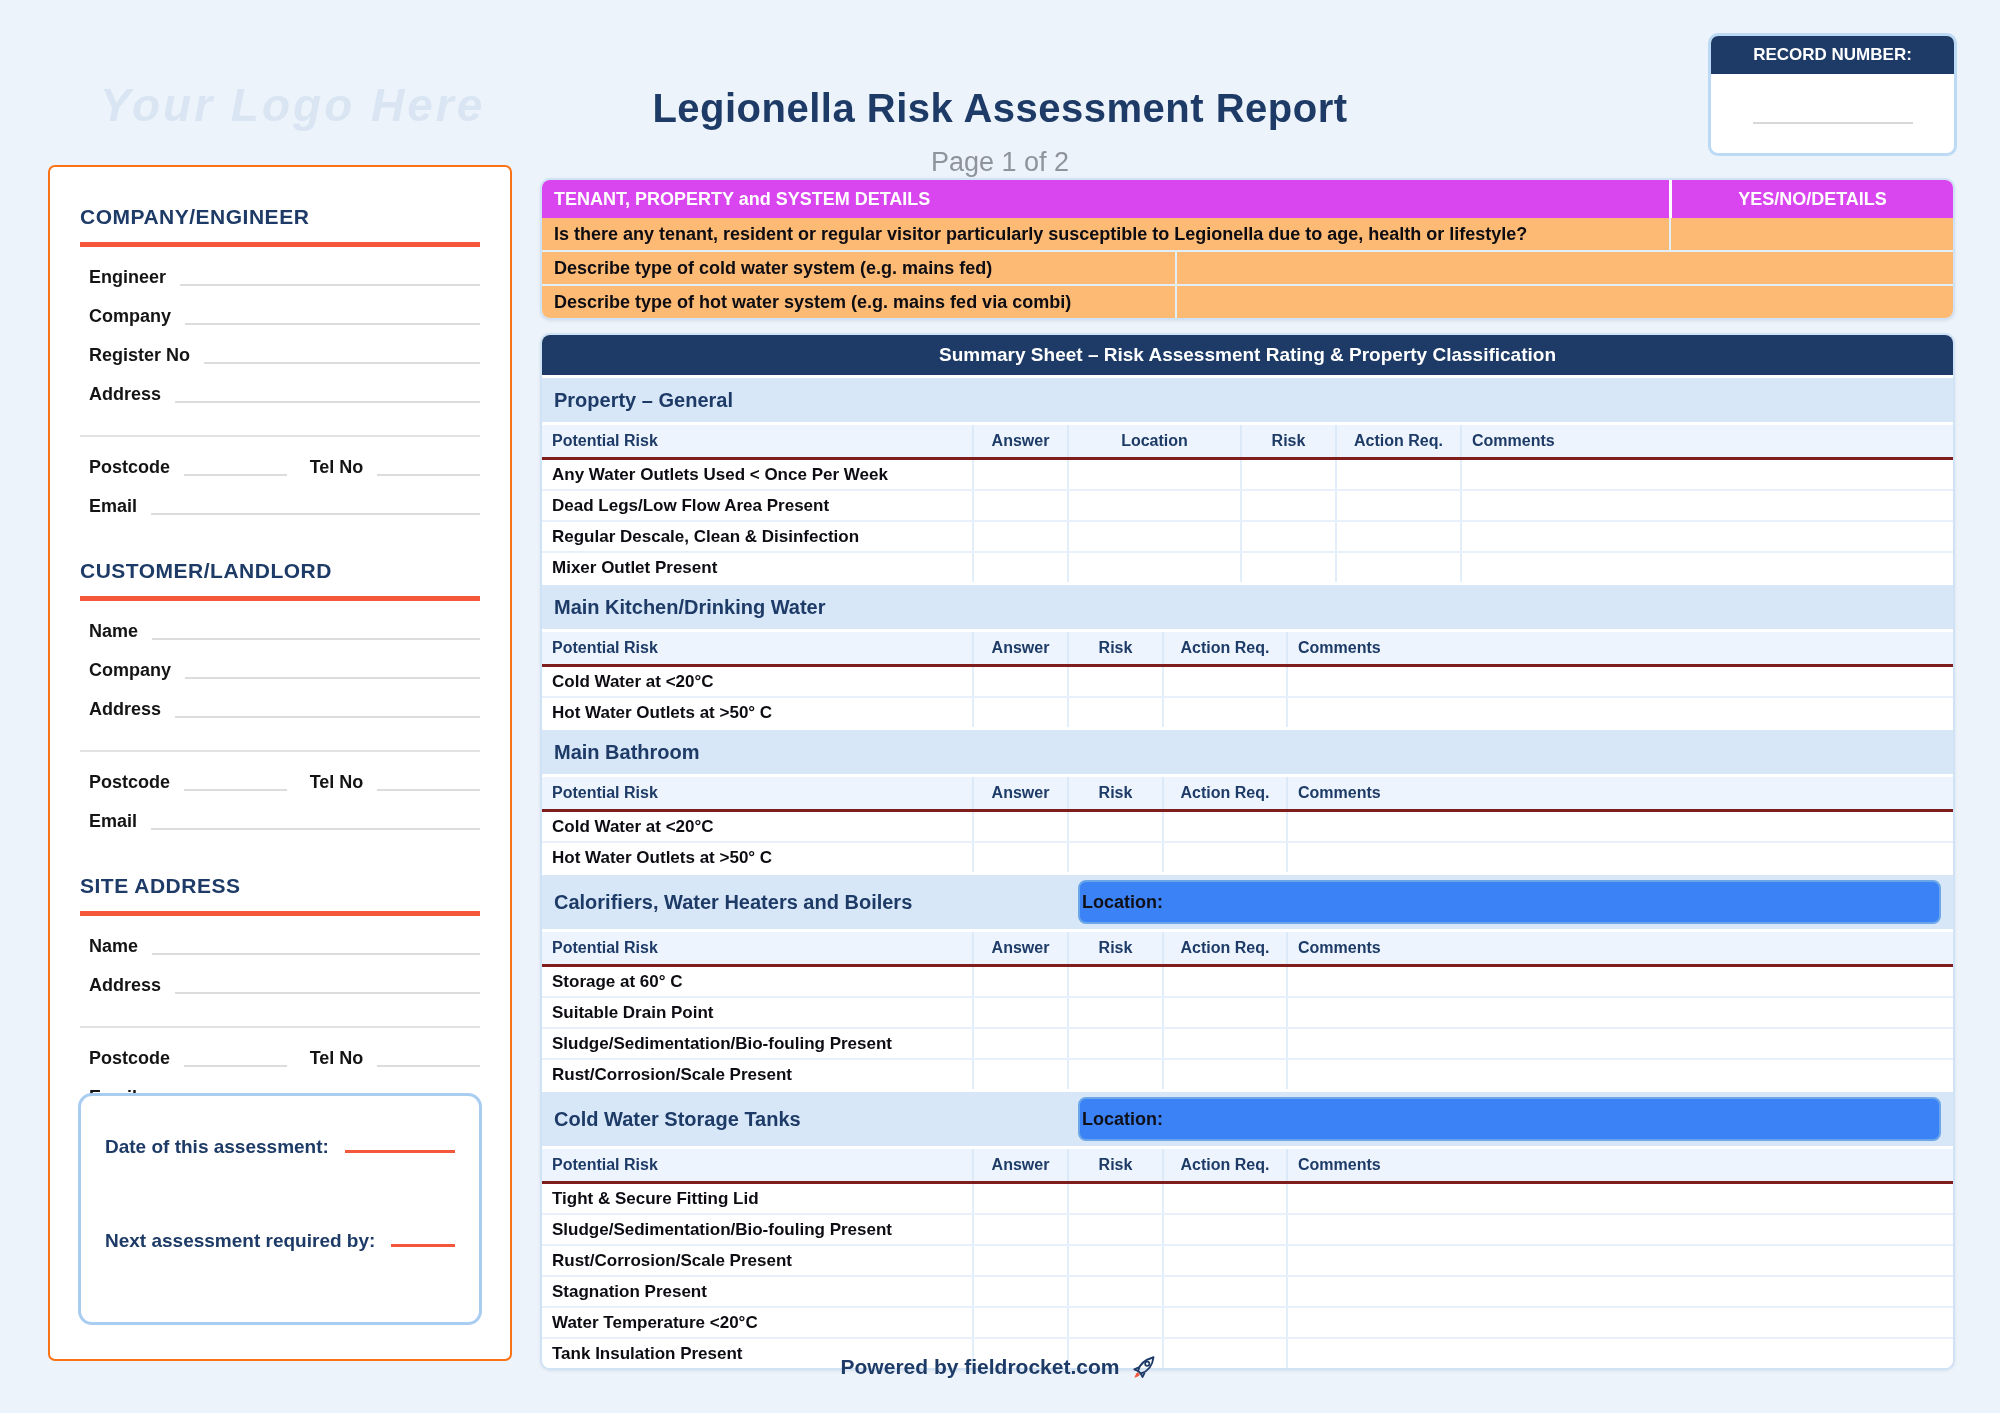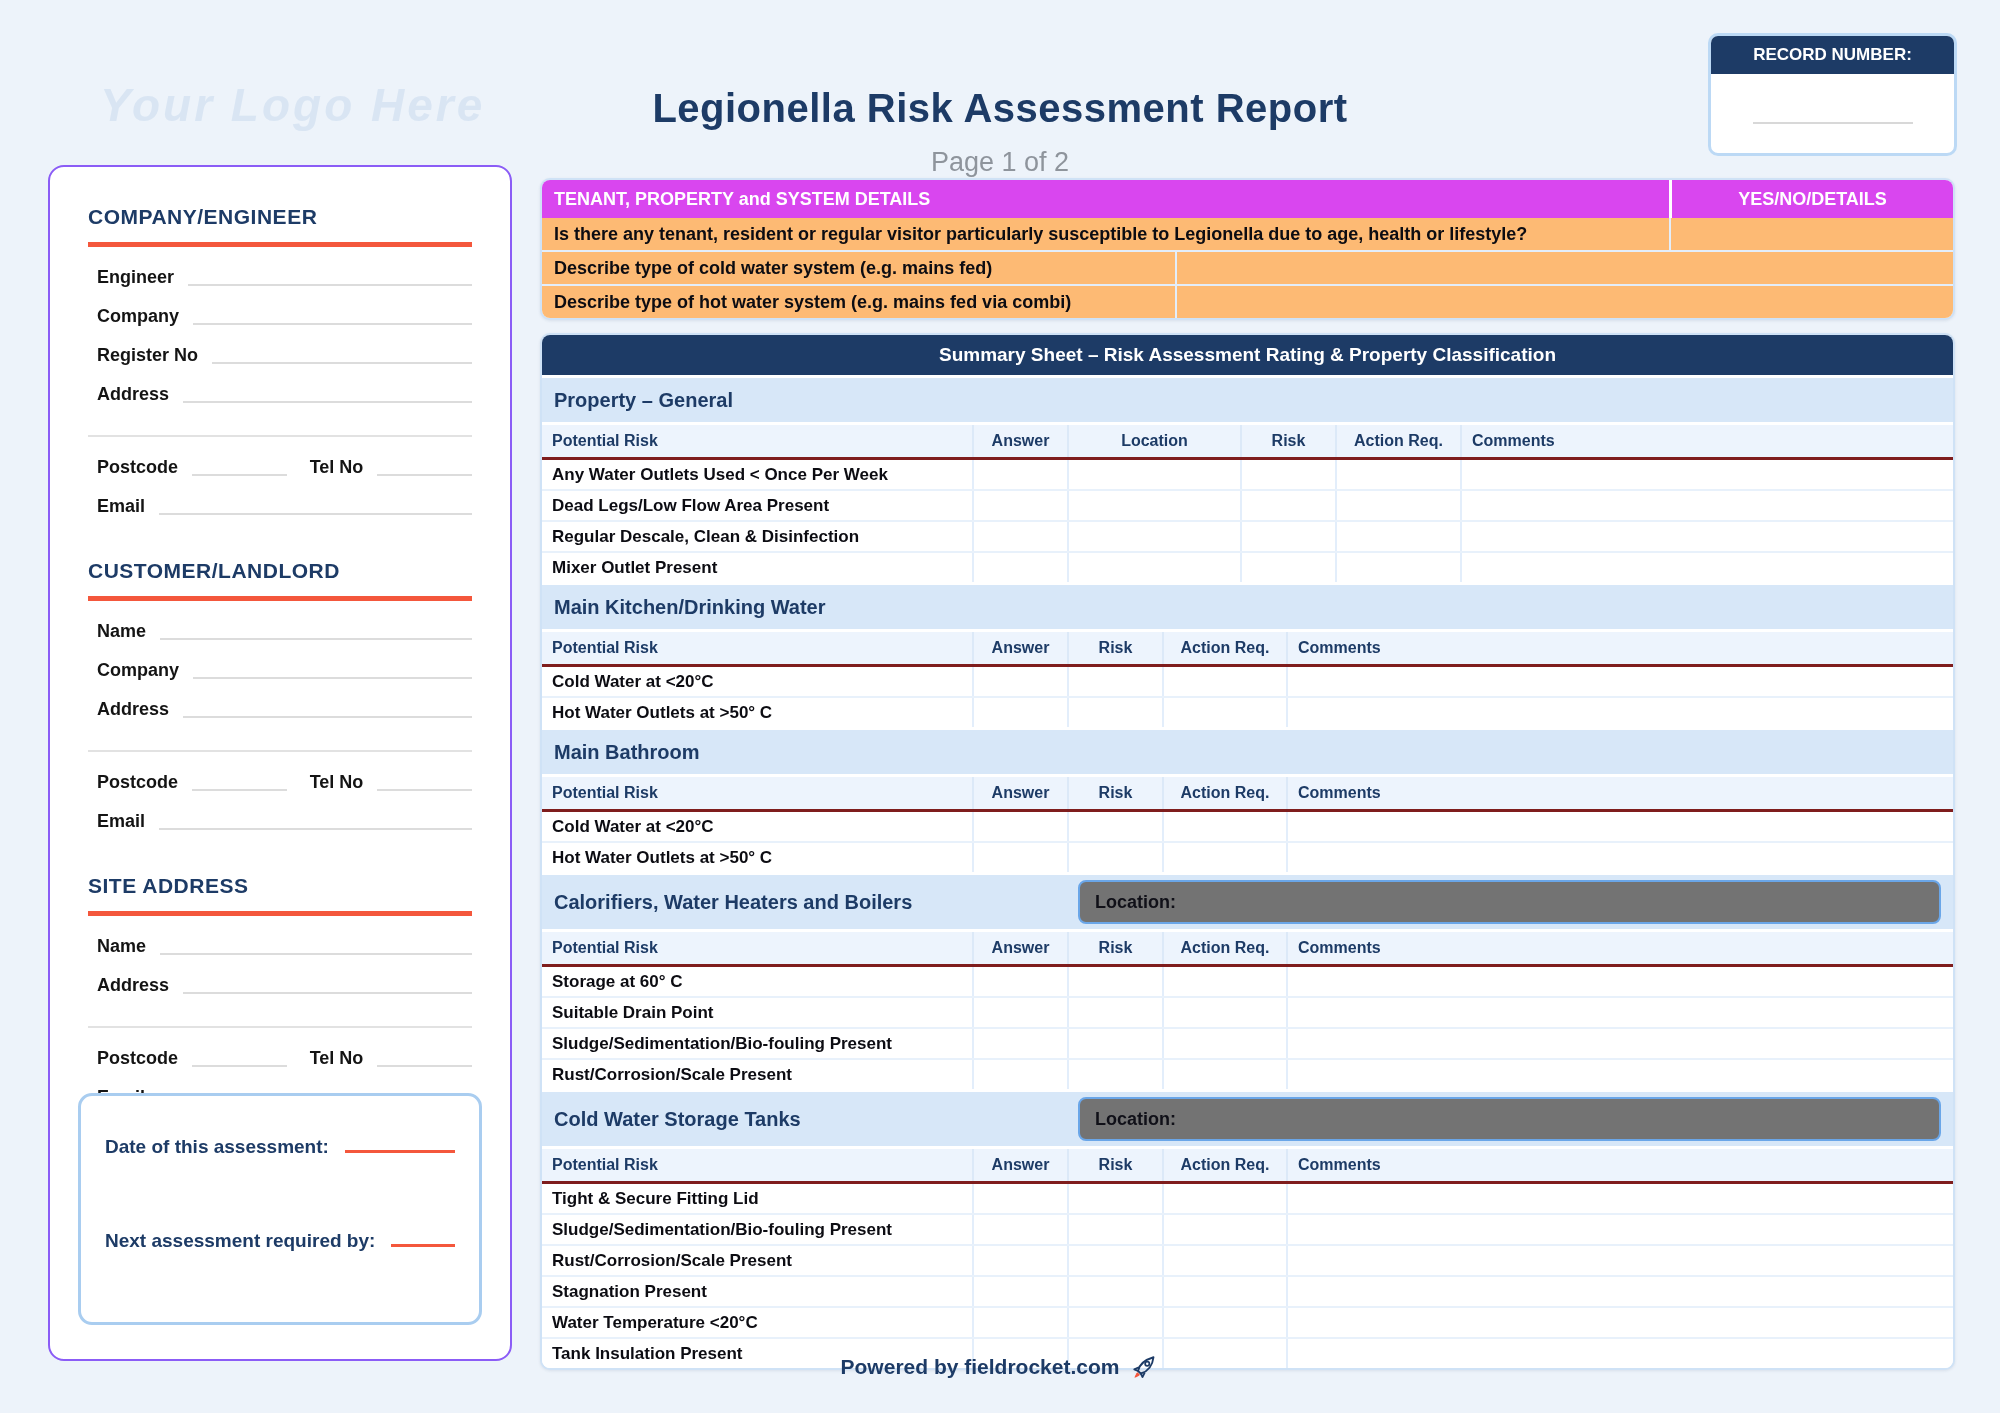--- a/index.html
+++ b/index.html
@@ -24,22 +24,22 @@
     box-sizing:border-box;overflow:hidden;
   }
   .record-head{background:#1d3b66;color:#fff;font-weight:bold;font-size:17px;
     text-align:center;padding:9px 0;}
   .record-body{position:relative;height:100%;}
   .record-line{position:absolute;left:50%;transform:translateX(-50%);top:48px;
     width:160px;border-bottom:2px solid #d8d8d8;}
   
   .sidebar{
     position:absolute;left:48px;top:165px;width:464px;height:1196px;
-    background:#fff;border:2px solid #8b5cf6;border-radius:16px;
-    box-sizing:border-box;padding:34px 38px;
+    background:#fff;border:2px solid #f97316;border-radius:7px;
+    box-sizing:border-box;padding:34px 30px;
   }
   .sb-heading{color:#1d3b66;font-size:21px;font-weight:bold;letter-spacing:.5px;margin-top:44px;}
   .sb-heading:first-child{margin-top:4px;}
   .sb-bar{height:5px;background:#f4573c;margin-top:13px;margin-bottom:4px;}
   .sb-row{display:flex;align-items:flex-end;margin-top:21px;gap:14px;}
   .sb-label{font-size:18px;font-weight:bold;color:#141414;white-space:nowrap;line-height:1;margin-left:9px;}
   .sb-line{flex:1;border-bottom:2px solid #dcdcdc;height:6px;}
   .sb-extra{border-bottom:2px solid #e2e2e2;height:32px;margin-top:0;}
   .sb-datebox{
     position:absolute;left:28px;right:28px;bottom:34px;height:232px;
@@ -69,22 +69,22 @@
   .tt-a{border-left:2px solid #e3eefb;}
   
   .summary{margin-top:13px;}
   .st-head{background:#1d3b66;color:#fff;font-weight:bold;font-size:19px;text-align:center;
     height:40px;display:flex;align-items:center;justify-content:center;}
   .st-band{background:#d7e7f8;position:relative;display:flex;align-items:center;height:44px;
     border-top:3px solid #fff;border-bottom:3px solid #fff;box-sizing:content-box;}
   .st-band.has-loc{height:54px;}
   .st-band-title{color:#1d3b66;font-weight:bold;font-size:20px;padding-left:12px;}
   .st-loc{position:absolute;left:536px;right:12px;top:5px;bottom:5px;
-    background:#737373;border:2px solid #6aa6e8;border-radius:8px;
-    display:flex;align-items:center;padding-left:15px;}
+    background:#3b82f6;border:2px solid #6aa6e8;border-radius:8px;
+    display:flex;align-items:center;padding-left:2px;}
   .st-loc-label{font-weight:bold;font-size:18px;color:#101018;}
   .cols6{display:grid;grid-template-columns:430px 95px 173px 95px 125px 1fr;}
   .cols5{display:grid;grid-template-columns:430px 95px 95px 124px 1fr;}
   .st-colhead{background:#edf4fd;border-bottom:3px solid #7f1d1d;}
   .st-colhead > div{color:#1d3b66;font-weight:bold;font-size:16px;padding:7px 10px;}
   .st-colhead > div.center{text-align:center;}
   .st-colhead > div + div{border-left:2px solid #dce9f8;}
   .st-row{background:#fff;}
   .st-row + .st-row{border-top:2px solid #e8f1fb;}
   .st-row > div{padding:3px 10px;min-height:23px;display:flex;align-items:center;}

